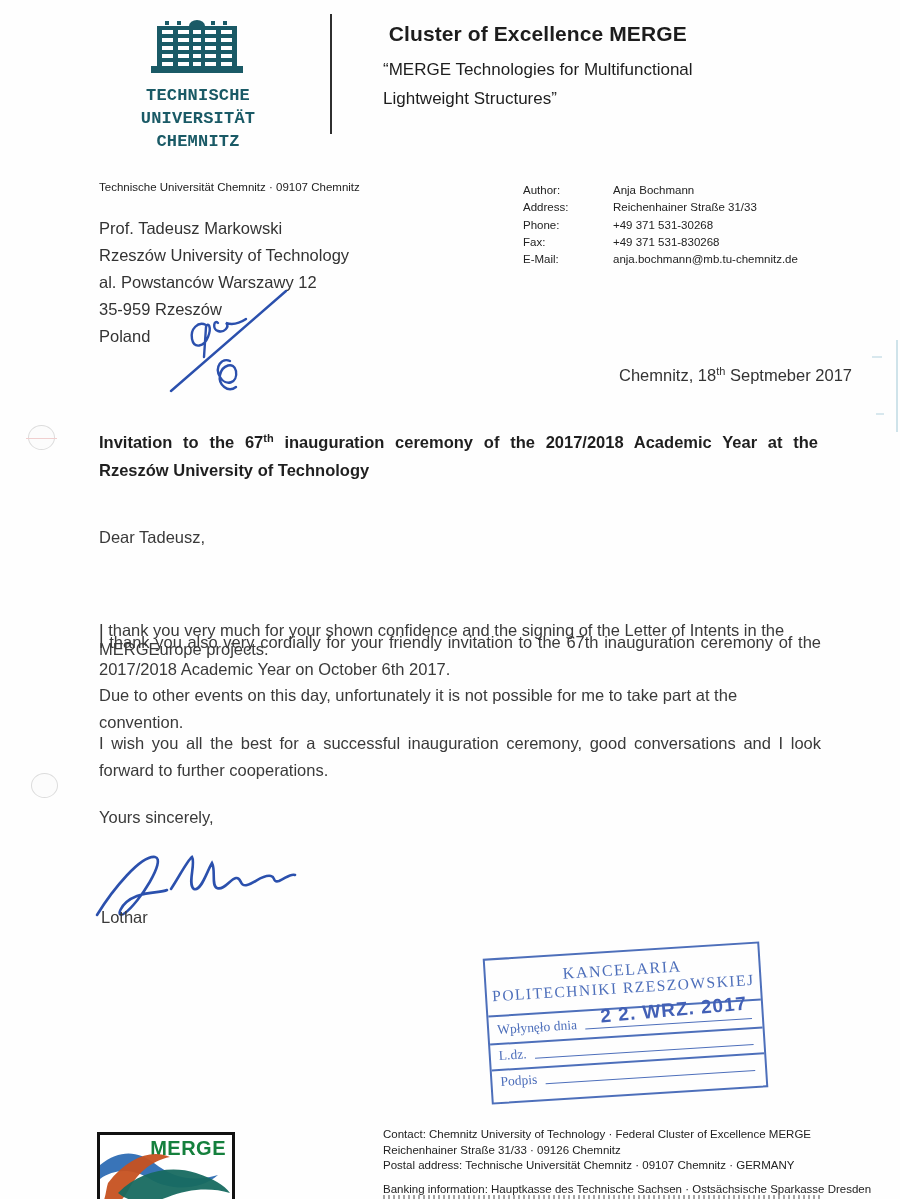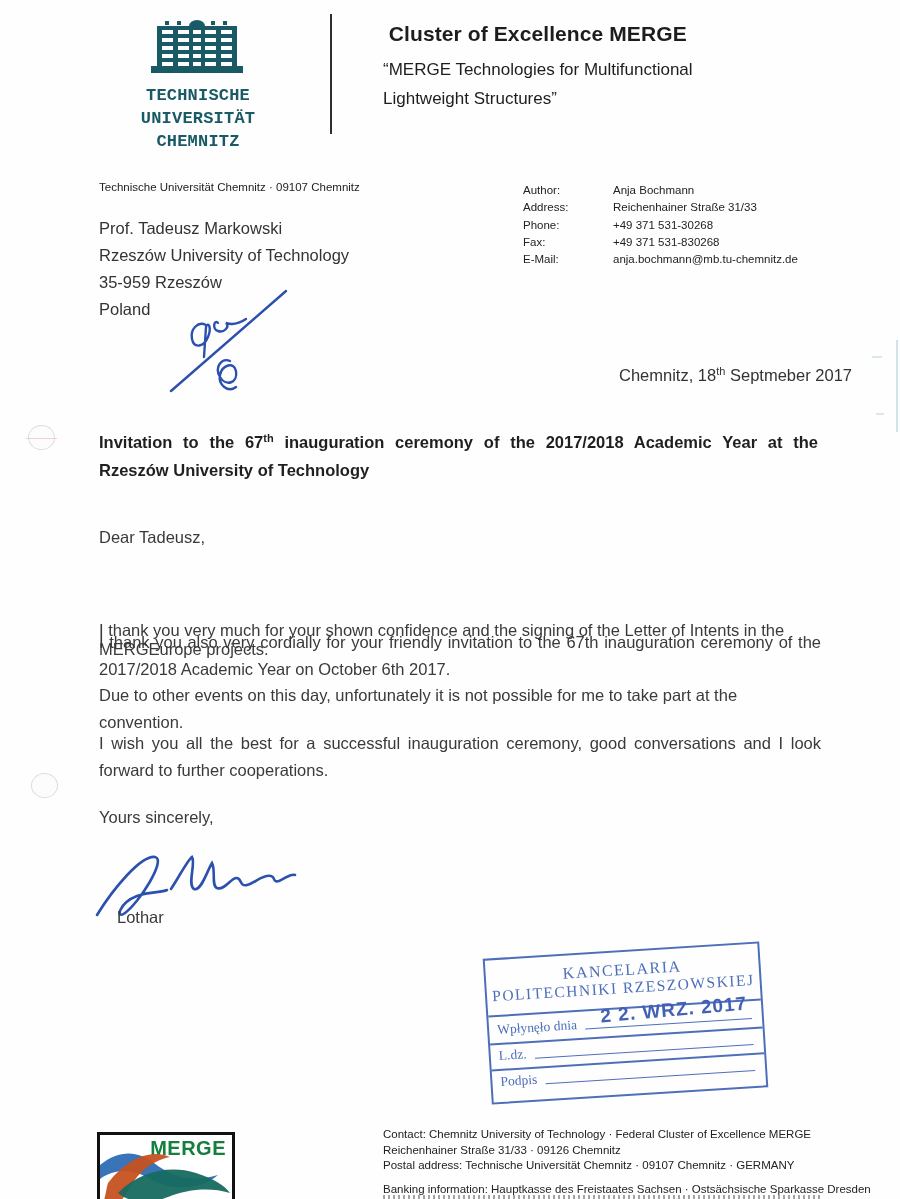--- a/index.html
+++ b/index.html
@@ -52,21 +52,21 @@
     color: #1f1f1f; text-align: justify;
   }
   .body-text { font-size: 16.5px; color: #3a3a3a; }
   .salutation { left: 99px; top: 528px; }
   .para1 { left: 99px; top: 580px; width: 722px; margin-top: 41px; }
   .para2 { left: 99px; top: 629px; width: 722px; line-height: 26.5px; }
   .para2 .justified { text-align: justify; }
   .para3 { left: 99px; top: 730px; width: 722px; line-height: 27px; text-align: justify; }
   .closing { left: 99px; top: 808px; }
   .signature-svg { left: 83px; top: 841px; }
-  .signer-name { left: 101px; top: 908px; margin-left: 16px; }
+  .signer-name { left: 101px; top: 908px; }
 
   
   .stamp {
     left: 487px; top: 950px; width: 277px; height: 146px;
     border: 2px solid #3f63b5;
     color: #3f63b5;
     transform: rotate(-3.6deg);
     font-family: "Liberation Serif", serif;
     opacity: 0.92;
   }
@@ -157,20 +157,21 @@
       <div>“MERGE Technologies for Multifunctional</div>
       <div>Lightweight Structures”</div>
     </div>
   </div>
 
   <div class="abs sender-line">Technische Universität Chemnitz · 09107 Chemnitz</div>
 
   <div class="abs recipient">
     <div>Prof. Tadeusz Markowski</div>
     <div>Rzeszów University of Technology</div>
+    <div>al. Powstanców Warszawy 12</div>
     <div>35-959 Rzeszów</div>
     <div>Poland</div>
   </div>
 
   <div class="abs contact-block">
     <div class="contact-row">
       <span class="contact-label">Author:</span>
       <span>Anja Bochmann</span>
     </div>
     <div class="contact-row">
@@ -256,21 +257,21 @@
       <path d="M8,48 C28,22 52,14 70,22 C50,26 36,40 28,56 C20,70 10,74 2,70 C6,62 6,54 8,48 Z" fill="#c65120" opacity="0.95"></path>
       <path d="M18,58 C40,36 70,30 96,38 C114,44 124,50 130,58 C110,52 88,54 68,62 C48,70 30,68 18,58 Z" fill="#176a60" opacity="0.95"></path>
     </svg>
   </div>
 
   <div class="abs footer-text">
     <div>Contact: Chemnitz University of Technology · Federal Cluster of Excellence MERGE</div>
     <div>Reichenhainer Straße 31/33 · 09126 Chemnitz</div>
     <div>Postal address: Technische Universität Chemnitz · 09107 Chemnitz · GERMANY</div>
     <div class="footer-gap"></div>
-    <div>Banking information: Hauptkasse des Freistaates Sachsen · Ostsächsische Sparkasse Dresden</div>
+    <div>Banking information: Hauptkasse des Technische Sachsen · Ostsächsische Sparkasse Dresden</div>
   </div>
   <div class="abs cutoff-strip"></div>
 
   <div class="abs hole-punch hole-punch-1"></div>
   <div class="abs hole-punch hole-punch-2"></div>
   <div class="abs edge-line-1"></div>
   <div class="abs edge-tick-1"></div>
   <div class="abs edge-tick-2"></div>
 
 </div>

